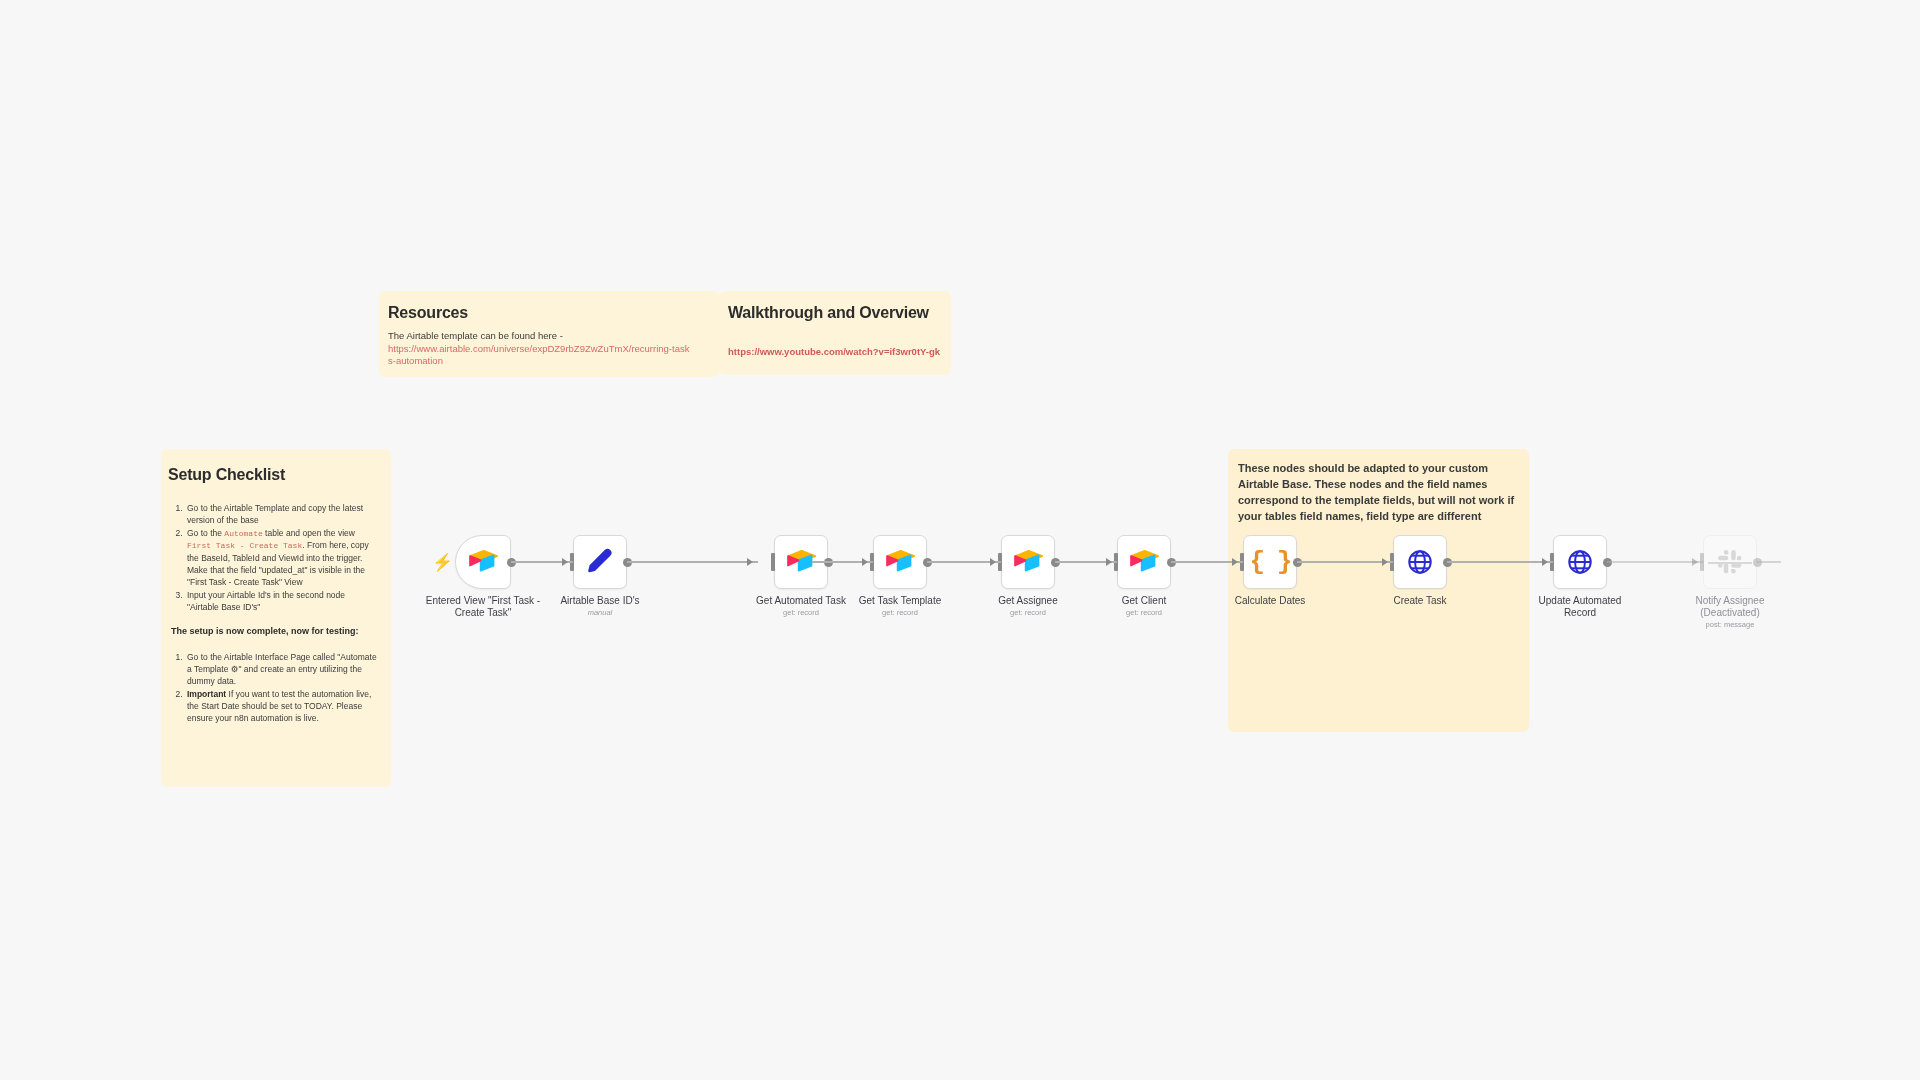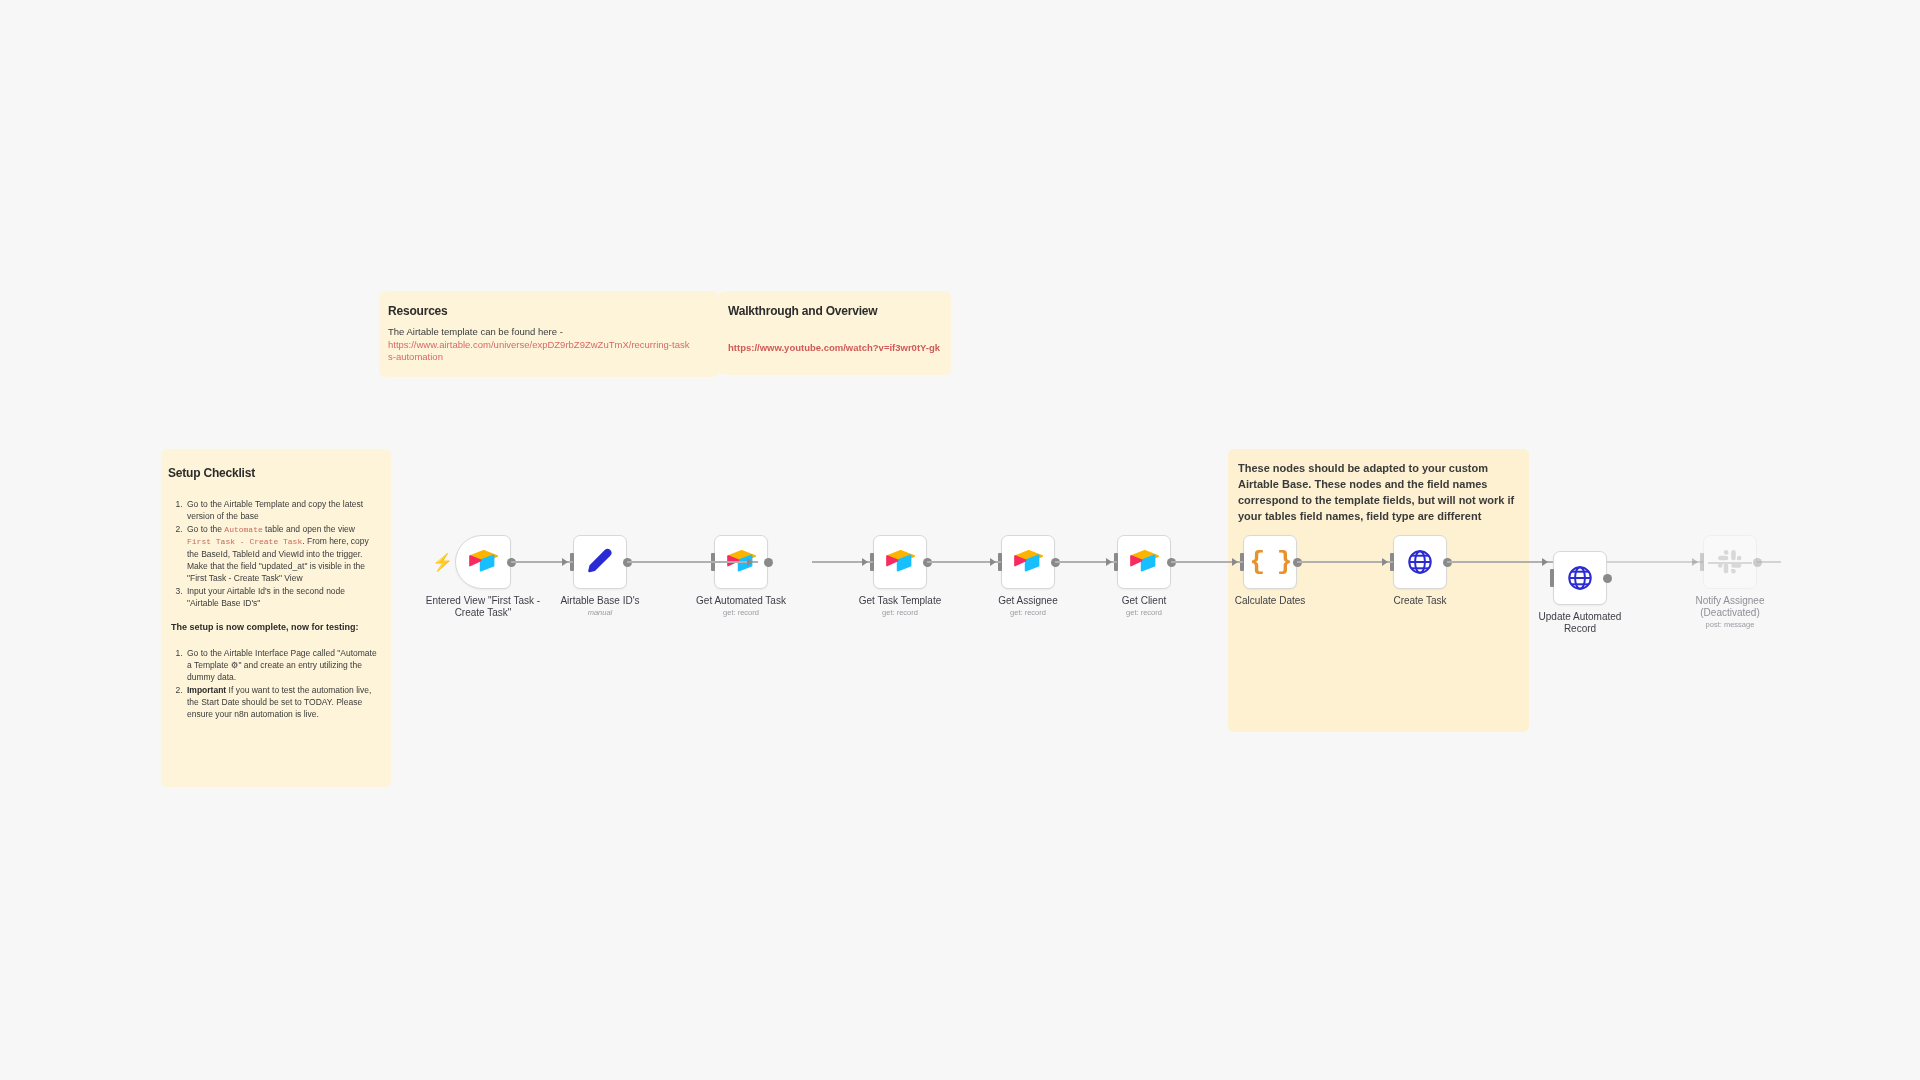--- a/index.html
+++ b/index.html
@@ -11,21 +11,21 @@
   }
   #canvas { position: relative; width: 1920px; height: 1080px; }
 
   
   .sticky {
     position: absolute;
     background: #fdf4d9;
     border-radius: 6px;
   }
   .sticky-title {
-    font-size: 12px; font-weight: bold; color: #2c2c2c;
+    font-size: 16px; font-weight: bold; color: #2c2c2c;
     letter-spacing: -0.2px;
   }
   .sticky-body { font-size: 9.5px; color: #3b3b3b; line-height: 1.32; }
   .sticky-link { color: #d86a68; word-break: break-all; display: block; text-decoration: none; }
   .sticky-link.bold { font-weight: bold; color: #d05a58; }
 
   
   #note-resources { left: 379px; top: 291px; width: 340px; height: 86px; }
   #note-walkthrough { left: 719px; top: 291px; width: 232px; height: 84px; }
   #note-resources .sticky-title, #note-walkthrough .sticky-title { margin: 13px 0 0 9px; }
@@ -165,21 +165,21 @@
             <svg class="icon-pencil" viewBox="0 0 24 24" fill="none" stroke="#2b2bd4" stroke-width="2.1" stroke-linecap="round" stroke-linejoin="round">
       <path d="M16.5 3.2a2.1 2.1 0 0 1 3 3L7.6 18.1l-4 1 1-4z" fill="#2b2bd4" stroke="#2b2bd4"></path>
     </svg>
           </span>
         </div>
         <div class="node-label">Airtable Base ID's</div>
         <div class="node-sub" style="top: 73px; font-style: italic;">manual</div>
         <div class="dot-out" style="left: 50px; top: 22.5px;"></div>
         <div class="in-bar" style="left: -3px; top: 18px;"></div>
       </div>
-      <div class="node-wrap" style="left: 714px; top: 535px;">
+      <div class="node-wrap" style="left: 774px; top: 535px;">
         <div class="node">
           <span style="display: flex;">
             <svg class="icon-airtable" viewBox="0 0 40 34">
       <path d="M19.5 1.2 2.6 8.1c-1 .4-1 1.8 0 2.2l17 6.7c.9.4 1.9.4 2.8 0l17-6.7c1-.4 1-1.8 0-2.2L22.3 1.2c-.9-.4-1.9-.4-2.8 0z" fill="#FCB400"></path>
       <path d="M21.4 20.3v15.2c0 .8.8 1.4 1.6 1.1l18.9-7.3c.4-.2.7-.7.7-1.1V13c0-.8-.8-1.4-1.6-1.1l-18.9 7.3c-.4.2-.7.6-.7 1.1z" fill="#18BFFF" transform="translate(-4,-4) scale(.92)"></path>
       <path d="M17.2 21.1 11.6 23.8 1.3 28.7c-.8.4-1.8-.2-1.8-1.1v-14c0-.3.2-.6.4-.8.1-.1.2-.2.4-.3.3-.2.9-.4 1.4-.2l15.3 6.1c.8.3.9 1.4.2 1.7z" fill="#F82B60" transform="translate(2,-3) scale(.9)"></path>
     </svg>
           </span>
         </div>
         <div class="node-label">Get Automated Task</div>
@@ -251,21 +251,21 @@
       <line x1="2.9" y1="12" x2="21.1" y2="12"></line>
       <line x1="4.6" y1="6.6" x2="19.4" y2="6.6"></line>
       <line x1="4.6" y1="17.4" x2="19.4" y2="17.4"></line>
     </svg>
           </span>
         </div>
         <div class="node-label">Create Task</div>
         <div class="dot-out" style="left: 50px; top: 22.5px;"></div>
         <div class="in-bar" style="left: -3px; top: 18px;"></div>
       </div>
-      <div class="node-wrap" style="left: 1553px; top: 535px; margin-top: 16px;">
+      <div class="node-wrap" style="left: 1553px; top: 535px;">
         <div class="node">
           <span style="display: flex;">
             <svg class="icon-globe" viewBox="0 0 24 24" fill="none" stroke="#2b2bd4" stroke-width="1.7">
       <circle cx="12" cy="12" r="9.2"></circle>
       <ellipse cx="12" cy="12" rx="4.2" ry="9.2"></ellipse>
       <line x1="2.9" y1="12" x2="21.1" y2="12"></line>
       <line x1="4.6" y1="6.6" x2="19.4" y2="6.6"></line>
       <line x1="4.6" y1="17.4" x2="19.4" y2="17.4"></line>
     </svg>
           </span>

